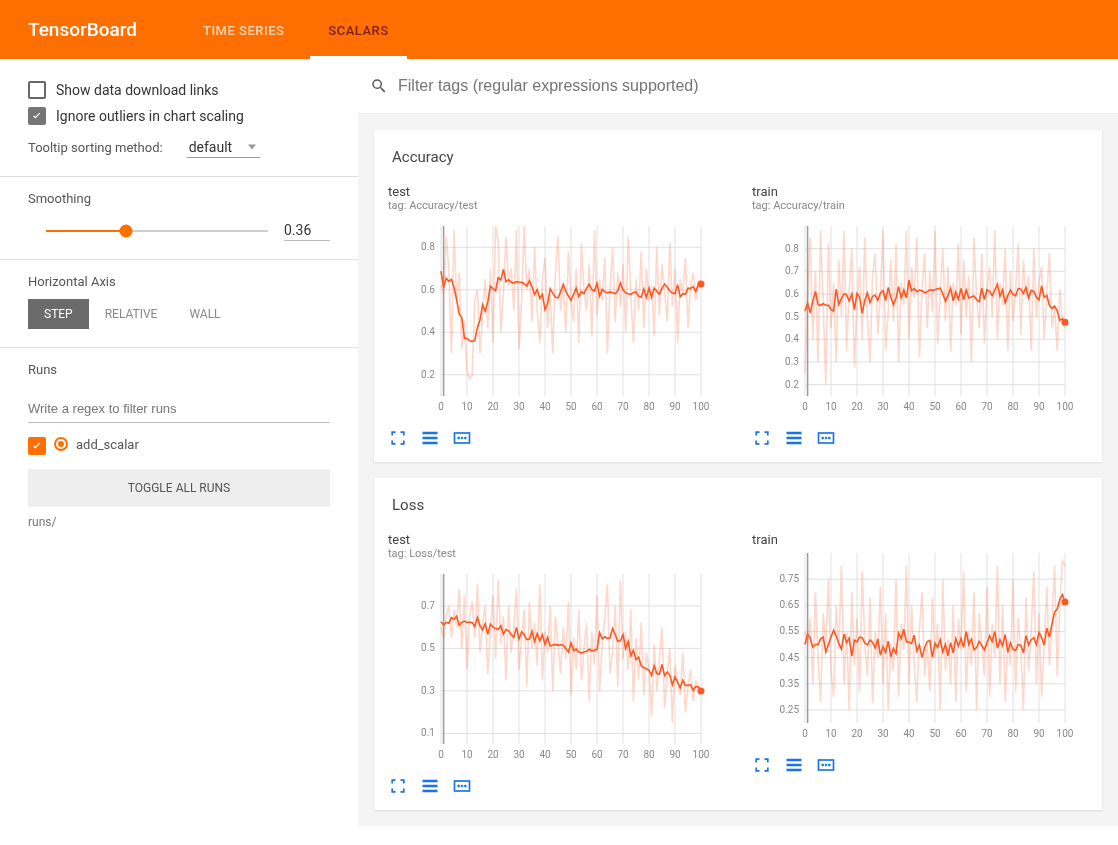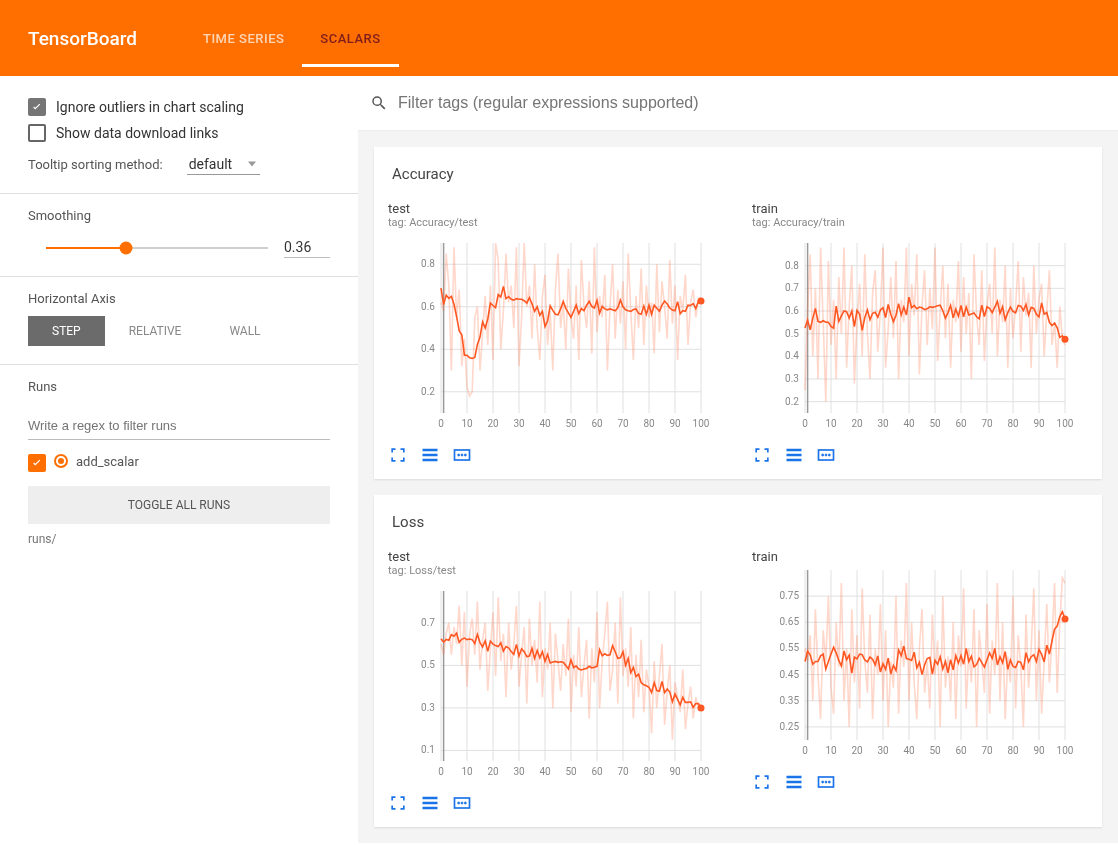--- a/index.html
+++ b/index.html
@@ -1,28 +1,28 @@
 <!DOCTYPE html>
 <html><head>
 <meta charset="utf-8">
 <style>
   * { box-sizing: border-box; margin: 0; padding: 0; }
   body { font-family: Roboto, "Helvetica Neue", Arial, sans-serif; background: #fff; color: #333; }
 
   .header {
     background: #ff6f00;
-    height: 76px;
+    height: 59px;
     display: flex;
     align-items: center;
     padding: 0 28px;
     color: white;
     box-shadow: 0 2px 3px rgba(0,0,0,0.15);
   }
   .header .title { font-size: 19px; font-weight: 500; margin-right: 48px; }
-  .header .nav-tabs { display: flex; gap: 0; }
+  .header .nav-tabs { display: flex; gap: 8px; }
   .header .nav-tab {
     font-size: 13px; font-weight: 500; letter-spacing: 0.5px; padding: 22px 18px 18px;
     cursor: pointer; color: rgba(255,255,255,0.7); border-bottom: 3px solid transparent;
   }
   .header .nav-tab.active { color: #7f1d1d; border-bottom: 3px solid #fff; }
 
   .main { display: flex; }
   .sidebar { width: 358px; background: #fff; padding: 22px 0 0 0; font-size: 13px; color: #555; }
   .content { flex: 1; background: #f4f4f4; padding: 0; }
 
@@ -37,21 +37,21 @@
   .select { border:none; border-bottom:1px solid #999; background:transparent; font-size:14px; padding:2px 28px 2px 2px; position:relative; color:#333; cursor:pointer; display:inline-flex; align-items:center; gap:20px; }
   .select::after { content:''; width:0;height:0;border-left:4px solid transparent;border-right:4px solid transparent;border-top:5px solid #999; position:absolute; right:4px; top:50%; transform:translateY(-50%); }
 
   .slider-row { display:flex; align-items:center; gap:16px; padding-top:6px; }
   .slider { flex:1; height:2px; background:#ff6f00; position:relative; margin-left:18px; }
   .slider .track-rest { position:absolute; left:36%; right:0; top:0; bottom:0; background:#cfcfcf; }
   .slider .thumb { position:absolute; left:36%; top:50%; transform:translate(-50%,-50%); width:13px; height:13px; border-radius:50%; background:#ff6f00; cursor:pointer; }
   .slider-label { width:46px; border-bottom:1px solid #bbb; font-size:14px; color:#333; padding:2px 0; }
 
   .btn-group { display:flex; gap:0; margin-top:10px; }
-  .btn-group .btn { padding:8px 24px; font-size:12px; color:#888; background:#fff; cursor:pointer; }
+  .btn-group .btn { padding:8px 16px; font-size:12px; color:#888; background:#fff; cursor:pointer; }
   .btn-group .btn.active { background:#6b6b6b; color:#fff; }
 
   .runs-input { width: calc(100% - 56px); margin: 6px 28px 10px; border:none; border-bottom:1px solid #bbb; padding:6px 0; font-size:13px; color:#555; }
   .run-row { display:flex; align-items:flex-start; gap:8px; padding:4px 28px; font-size:13px; }
   .radio { width:14px;height:14px;border:2px solid #ff6f00;border-radius:50%;display:inline-flex;align-items:center;justify-content:center; }
   .radio::before{content:'';width:6px;height:6px;background:#ff6f00;border-radius:50%;}
   .toggle-all { margin:10px 28px 8px; padding:12px; background:#eee; text-align:center; font-size:12px; color:#555; cursor:pointer; }
   .runs-root { padding: 0 28px; font-size:12px; color:#777; }
 
   .filter-bar { background:#fff; padding: 14px 12px; display:flex; align-items:center; gap:10px; border-bottom:1px solid #eee; }
@@ -78,30 +78,30 @@
   <div class="nav-tabs">
     <div class="nav-tab">TIME SERIES</div>
     <div class="nav-tab active">SCALARS</div>
   </div>
 </div>
 
 <div class="main">
   <div class="sidebar">
     <div class="sidebar-block">
       <div class="checkrow">
+        <span class="chk"></span>
+        <span>Show data download links</span>
+      </div>
+      <div class="checkrow">
         <span class="chk checked">
             <svg viewBox="0 0 24 24">
               <path d="M9 16.2l-3.5-3.5 1.4-1.4L9 13.4l7.1-7.1 1.4 1.4z"></path>
             </svg>
           </span>
         <span>Ignore outliers in chart scaling</span>
-      </div>
-      <div class="checkrow">
-        <span class="chk"></span>
-        <span>Show data download links</span>
       </div>
       <div class="tooltip-row">
         <span>Tooltip sorting method:</span>
         <span class="select">
             <span>default</span>
           </span>
       </div>
     </div>
 
     <div class="sidebar-block">

